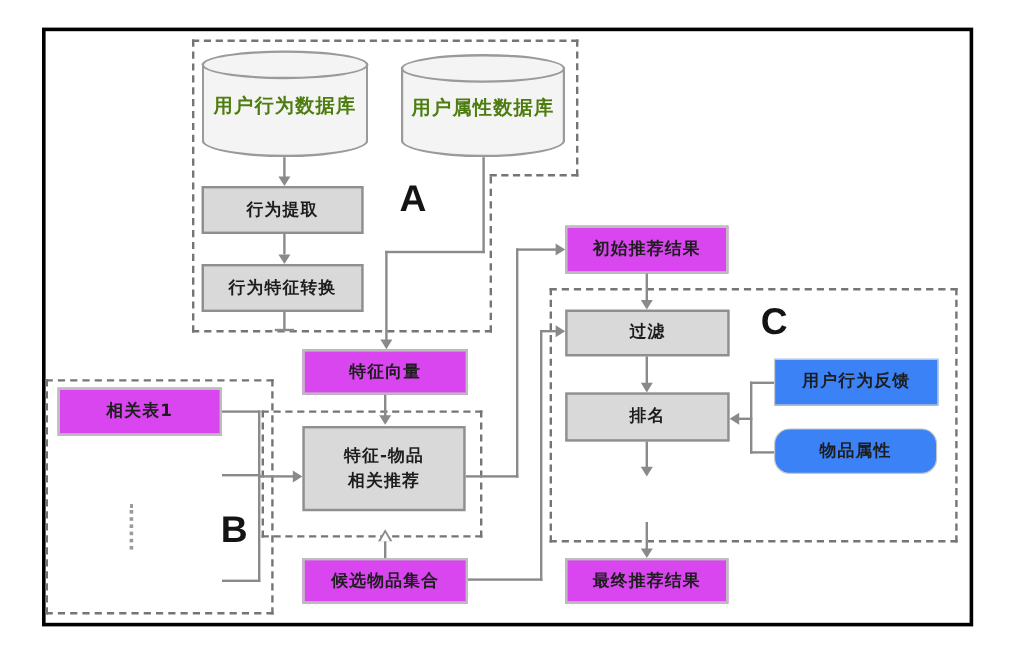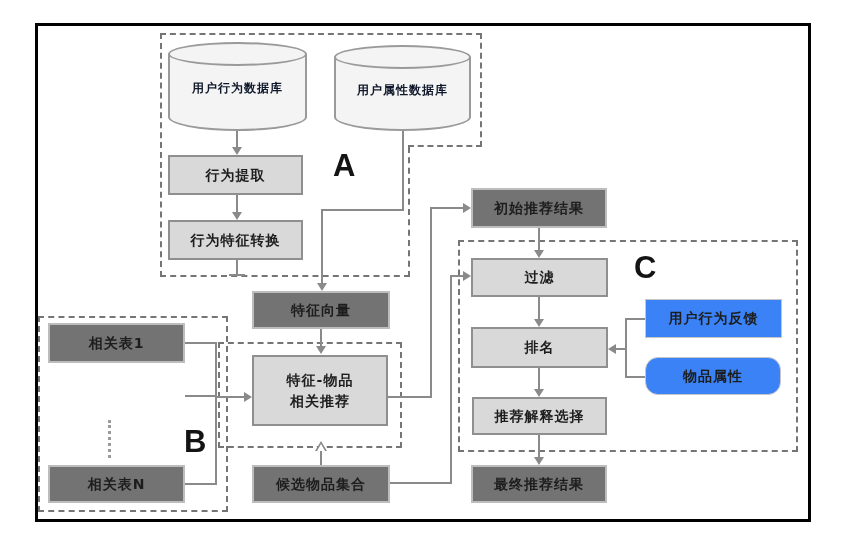--- a/index.html
+++ b/index.html
@@ -5,28 +5,28 @@
   html,body{margin:0;padding:0;background:#fff;}
   #canvas{position:relative;width:863px;height:542px;background:#ffffff;
           font-family:"DejaVu Sans",sans-serif;overflow:hidden;}
   *{box-sizing:border-box;}
   .frame{position:absolute;border:3px solid #000;background:#fff;}
   
   .box{position:absolute;display:flex;align-items:center;justify-content:center;
        text-align:center;font-size:14px;font-weight:600;color:#1d1d1d;line-height:1.45;
        letter-spacing:1px;}
   .box.dark{background:#d9d9d9;border:2px solid #8f8f8f;}
-  .box.light{background:#737373;border:2px solid #bdbdbd;}
+  .box.light{background:#d946ef;border:2px solid #bdbdbd;}
   .box.lighter{background:#3b82f6;border:1px solid #c6c6c6;}
   
   .cyl-top{position:absolute;border-radius:50%;border:2px solid #9a9a9a;background:#f4f4f4;z-index:3;}
   .cyl-body{position:absolute;background:#f4f4f4;border:2px solid #9a9a9a;border-top:none;
             border-radius:0 0 50% 50% / 0 0 14px 14px;z-index:2;}
   .cyl-label{position:absolute;z-index:4;display:flex;align-items:center;justify-content:center;
-             font-size:12px;font-weight:600;color:#0f172a;letter-spacing:1px;}
+             font-size:16px;font-weight:600;color:#4d7c0f;letter-spacing:1px;}
   
   .dash-rect{position:absolute;border:2px dashed #757575;}
   .dash-h{position:absolute;height:0;border-top:2px dashed #757575;}
   .dash-v{position:absolute;width:0;border-left:2px dashed #757575;}
   
   .hline{position:absolute;height:2px;background:#8a8a8a;}
   .vline{position:absolute;width:2px;background:#8a8a8a;}
   .dots-v{position:absolute;width:0;border-left:3px dotted #9b9b9b;}
   
   .tri-down{position:absolute;width:0;height:0;border-left:5px solid transparent;
@@ -82,26 +82,24 @@
 
   <div class="box light" style="left:252px;top:291px;width:138px;height:38px;">特征向量</div>
   <div class="box dark" style="left:252px;top:355px;width:136px;height:71px;flex-direction:column;">
     <span>特征-物品</span>
     <span>相关推荐</span>
   </div>
   <div class="box light" style="left:252px;top:465px;width:138px;height:38px;">候选物品集合</div>
 
   <div class="box light" style="left:48px;top:323px;width:137px;height:40px;">相关表1</div>
   <div class="dots-v" style="left:108px;top:420px;height:38px;"></div>
-  <div class="box light" style="left:48px;top:465px;width:137px;height:38px;">相关表N</div>
 
   <div class="box light" style="left:471px;top:188px;width:136px;height:40px;">初始推荐结果</div>
   <div class="box dark" style="left:471px;top:258px;width:137px;height:39px;">过滤</div>
   <div class="box dark" style="left:471px;top:327px;width:137px;height:41px;">排名</div>
-  <div class="box dark" style="left:472px;top:397px;width:135px;height:38px;">推荐解释选择</div>
   <div class="box light" style="left:471px;top:465px;width:136px;height:38px;">最终推荐结果</div>
   <div class="box lighter" style="left:645px;top:299px;width:137px;height:39px;">用户行为反馈</div>
   <div class="box lighter" style="left:645px;top:357px;width:136px;height:38px;border-radius:13px;">物品属性</div>
 
   <div class="vline" style="left:236px;top:131px;height:17px;"></div>
   <div class="tri-down" style="left:232px;top:147px;"></div>
 
   <div class="vline" style="left:236px;top:195px;height:17px;"></div>
   <div class="tri-down" style="left:232px;top:212px;"></div>
 

